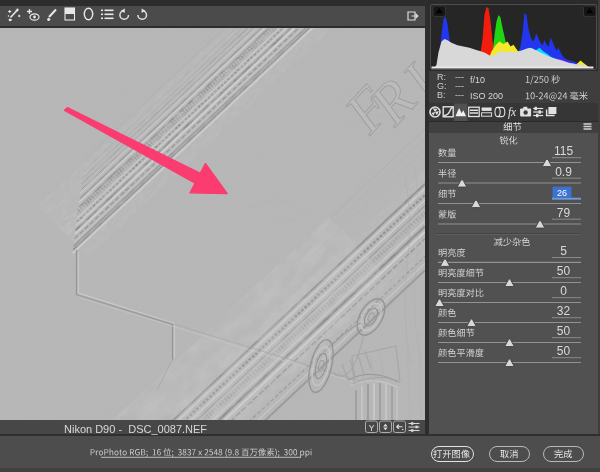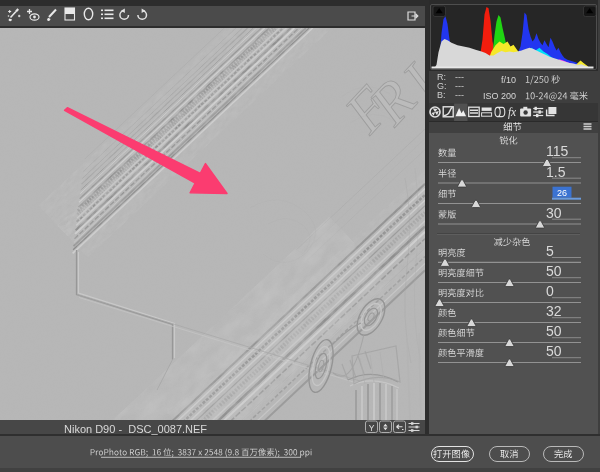--- a/index.html
+++ b/index.html
@@ -1,17 +1,17 @@
 <!DOCTYPE html>
 <html><head><meta charset="utf-8"><style>
 * { margin:0; padding:0; box-sizing:border-box; }
 html,body { width:600px; height:472px; overflow:hidden; background:#4d4d4d; font-family:"Liberation Sans",sans-serif; }
 #stage { position:relative; width:600px; height:472px; }
 .abs { position:absolute; }
-.val { position:absolute; left:546px; width:35px; font-size:14px; line-height:11px; }
+.val { position:absolute; left:546px; width:35px; text-align:center; font-size:12px; line-height:11px; }
 </style></head><body>
 <div id="stage">
  <div class="abs" style="left:0;top:0;width:600px;height:6px;background:#2d2d2d"></div>
  <div class="abs" style="left:0;top:6px;width:425px;height:20px;background:#4b4b4b"></div>
  <div class="abs" style="left:0;top:26px;width:425px;height:2.5px;background:#2d2d2d"></div>
  <div class="abs" style="left:0;top:28px;width:425px;height:392px;background:#b7b7b7"><svg id="scene" width="425" height="392" viewBox="0 0 425 392">
 <rect width="425" height="392" fill="#b7b7b7"></rect>
 <filter id="nz" x="0" y="0" width="100%" height="100%">
  <feTurbulence type="fractalNoise" baseFrequency="0.9" numOctaves="2" seed="7" stitchTiles="stitch"></feTurbulence>
  <feColorMatrix type="matrix" values="0 0 0 0 0.45 0 0 0 0 0.45 0 0 0 0 0.45 0 0 0 0.6 0"></feColorMatrix>
@@ -124,26 +124,26 @@
  <div class="abs" style="left:428.5px;top:0;width:171.5px;height:70.5px;background:#2b2b2b"></div>
  <div class="abs" style="left:430px;top:3.5px;width:167px;height:66px;background:#262626;border:1px solid #4e4e4e;border-radius:2px"></div>
  <div class="abs" style="left:428.5px;top:70.5px;width:171.5px;height:32.5px;background:#3e3e3e"></div>
  <div class="abs" style="left:428.5px;top:103px;width:171.5px;height:18px;background:#363636"></div>
  <div class="abs" style="left:428.5px;top:121px;width:171.5px;height:11.5px;background:#404040;border-top:1px solid #2a2a2a"></div>
  <div class="abs" style="left:428.5px;top:132.5px;width:171.5px;height:301.5px;background:#515151"></div>
  <div class="abs" style="left:598px;top:0;width:2px;height:434px;background:#3e3e3e"></div>
 
  <div class="abs" style="left:437px;top:73px;font-size:9px;line-height:9.2px;color:#cfcfcf">R:<br>G:<br>B:</div>
  <div class="abs" style="left:455px;top:73px;font-size:9px;line-height:9.2px;color:#cfcfcf">---<br>---<br>---</div>
- <div class="abs" style="left:470px;top:74.5px;width:46px;text-align:right;font-size:9px;color:#d6d6d6">f/10</div>
- <div class="abs" style="left:470px;top:91px;width:46px;text-align:right;font-size:9px;color:#d6d6d6">ISO 200</div>
+ <div class="abs" style="left:470px;top:74.5px;width:46px;text-align:left;font-size:9px;color:#d6d6d6">f/10</div>
+ <div class="abs" style="left:470px;top:91px;width:46px;font-size:9px;color:#d6d6d6">ISO 200</div>
  <div class="abs" style="left:64px;top:422.5px;font-size:11px;color:#d9d9d9">Nikon D90 -&nbsp; DSC_0087.NEF</div>
  <div class="val" style="top:146.0px;color:#dadada">115</div>
-    <div class="val" style="top:166.5px;color:#dadada">1.5</div>
-    <div class="val" style="top:207.5px;color:#dadada">30</div>
+    <div class="val" style="top:166.5px;color:#dadada">0.9</div>
+    <div class="val" style="top:207.5px;color:#dadada">79</div>
     <div class="val" style="top:245.8px;color:#dadada">5</div>
     <div class="val" style="top:266.0px;color:#dadada">50</div>
     <div class="val" style="top:286.0px;color:#dadada">0</div>
     <div class="val" style="top:306.0px;color:#dadada">32</div>
     <div class="val" style="top:326.0px;color:#dadada">50</div>
     <div class="val" style="top:346.0px;color:#dadada">50</div>
 
  <div class="abs" style="left:430.5px;top:446px;width:43px;height:15.5px;border:1.4px solid #e3e3e3;border-radius:8px"></div>
  <div class="abs" style="left:489px;top:446px;width:41px;height:15.5px;border:1px solid #b9b9b9;border-radius:8px"></div>
  <div class="abs" style="left:543px;top:446px;width:41px;height:15.5px;border:1px solid #b9b9b9;border-radius:8px"></div>

